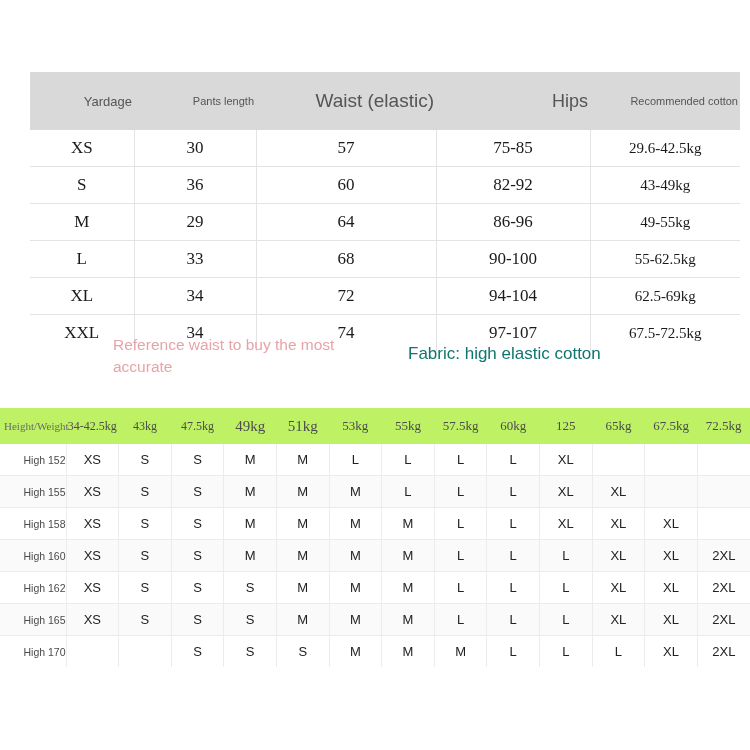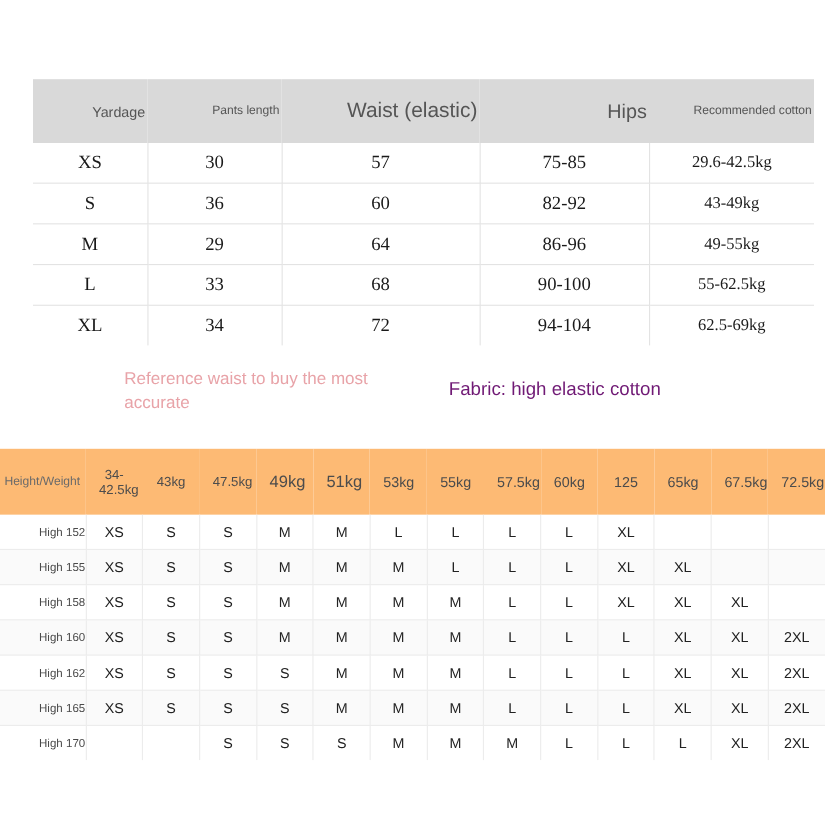--- a/index.html
+++ b/index.html
@@ -71,48 +71,48 @@
     width: 265px;
     color: #e8a3a8;
     font-family: "Liberation Sans", sans-serif;
     font-size: 15.5px;
     line-height: 1.45;
   }
   .note-dark {
     position: absolute;
     left: 408px;
     top: 344px;
-    color: #701a75;
+    color: #0f766e;
     font-family: "Liberation Sans", sans-serif;
     font-size: 17px;
   }
 
   
   #matrix-wrap {
     position: absolute;
     left: 0;
     top: 408px;
     width: 750px;
   }
   table.matrix {
     border-collapse: collapse;
     width: 750px;
     table-layout: fixed;
   }
   table.matrix thead th {
-    background: #fdba74;
+    background: #bef264;
     color: #4c4c4c;
     font-weight: normal;
-    font-family: Liberation Sans, sans-serif;
+    font-family: Liberation Serif, serif;
     text-align: center;
     vertical-align: middle;
     height: 36px;
     border: none;
     font-size: 12px;
-    padding: 12px;
+    padding: 0;
   }
   table.matrix thead th.hw-head {
     text-align: left;
     padding-left: 4px;
     font-size: 11px;
     color: #6a6a6a;
     width: 62px;
   }
   table.matrix thead th.w-wide { font-size: 13px; }
   table.matrix thead th.w-big  { font-size: 15px; }
@@ -183,20 +183,27 @@
         <td>68</td>
         <td>90-100</td>
         <td>55-62.5kg</td>
       </tr>
       <tr>
         <td>XL</td>
         <td>34</td>
         <td>72</td>
         <td>94-104</td>
         <td>62.5-69kg</td>
+      </tr>
+      <tr>
+        <td>XXL</td>
+        <td>34</td>
+        <td>74</td>
+        <td>97-107</td>
+        <td>67.5-72.5kg</td>
       </tr>
     </tbody>
   </table>
 </div>
 
 <div class="note-pink">Reference waist to buy the most accurate</div>
 <div class="note-dark">Fabric: high elastic cotton</div>
 
 <div id="matrix-wrap">
   <table class="matrix">

